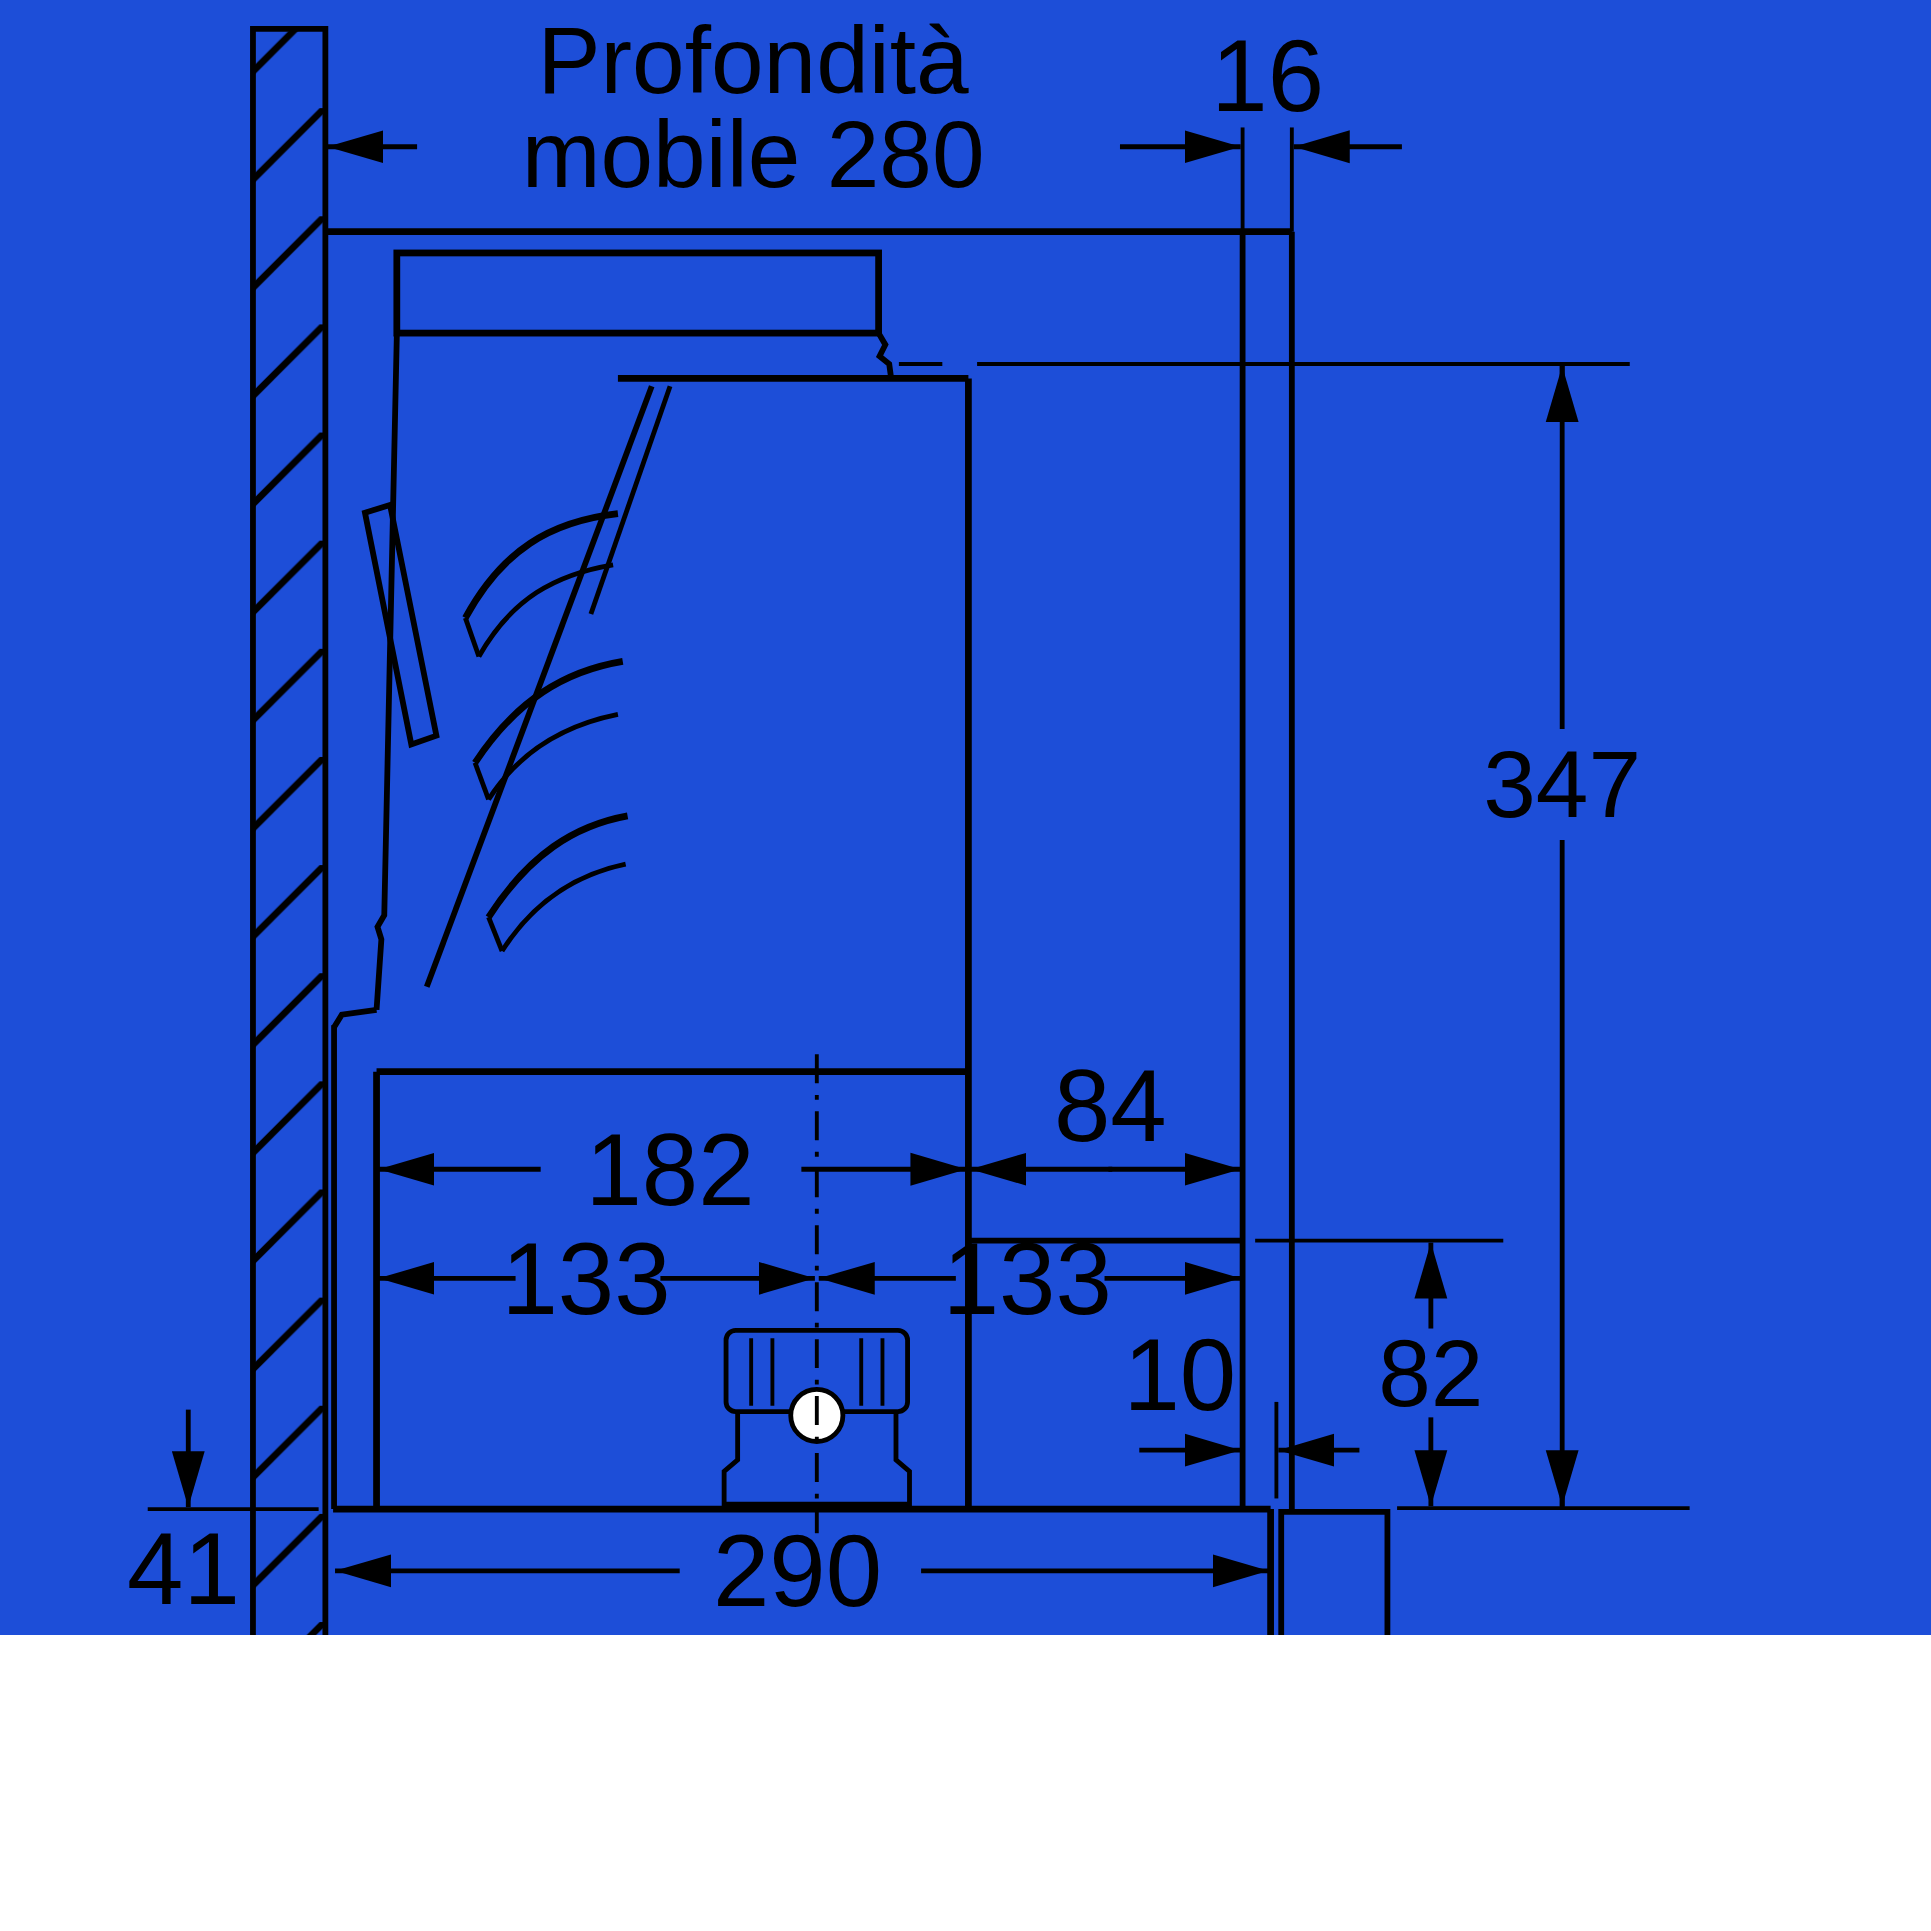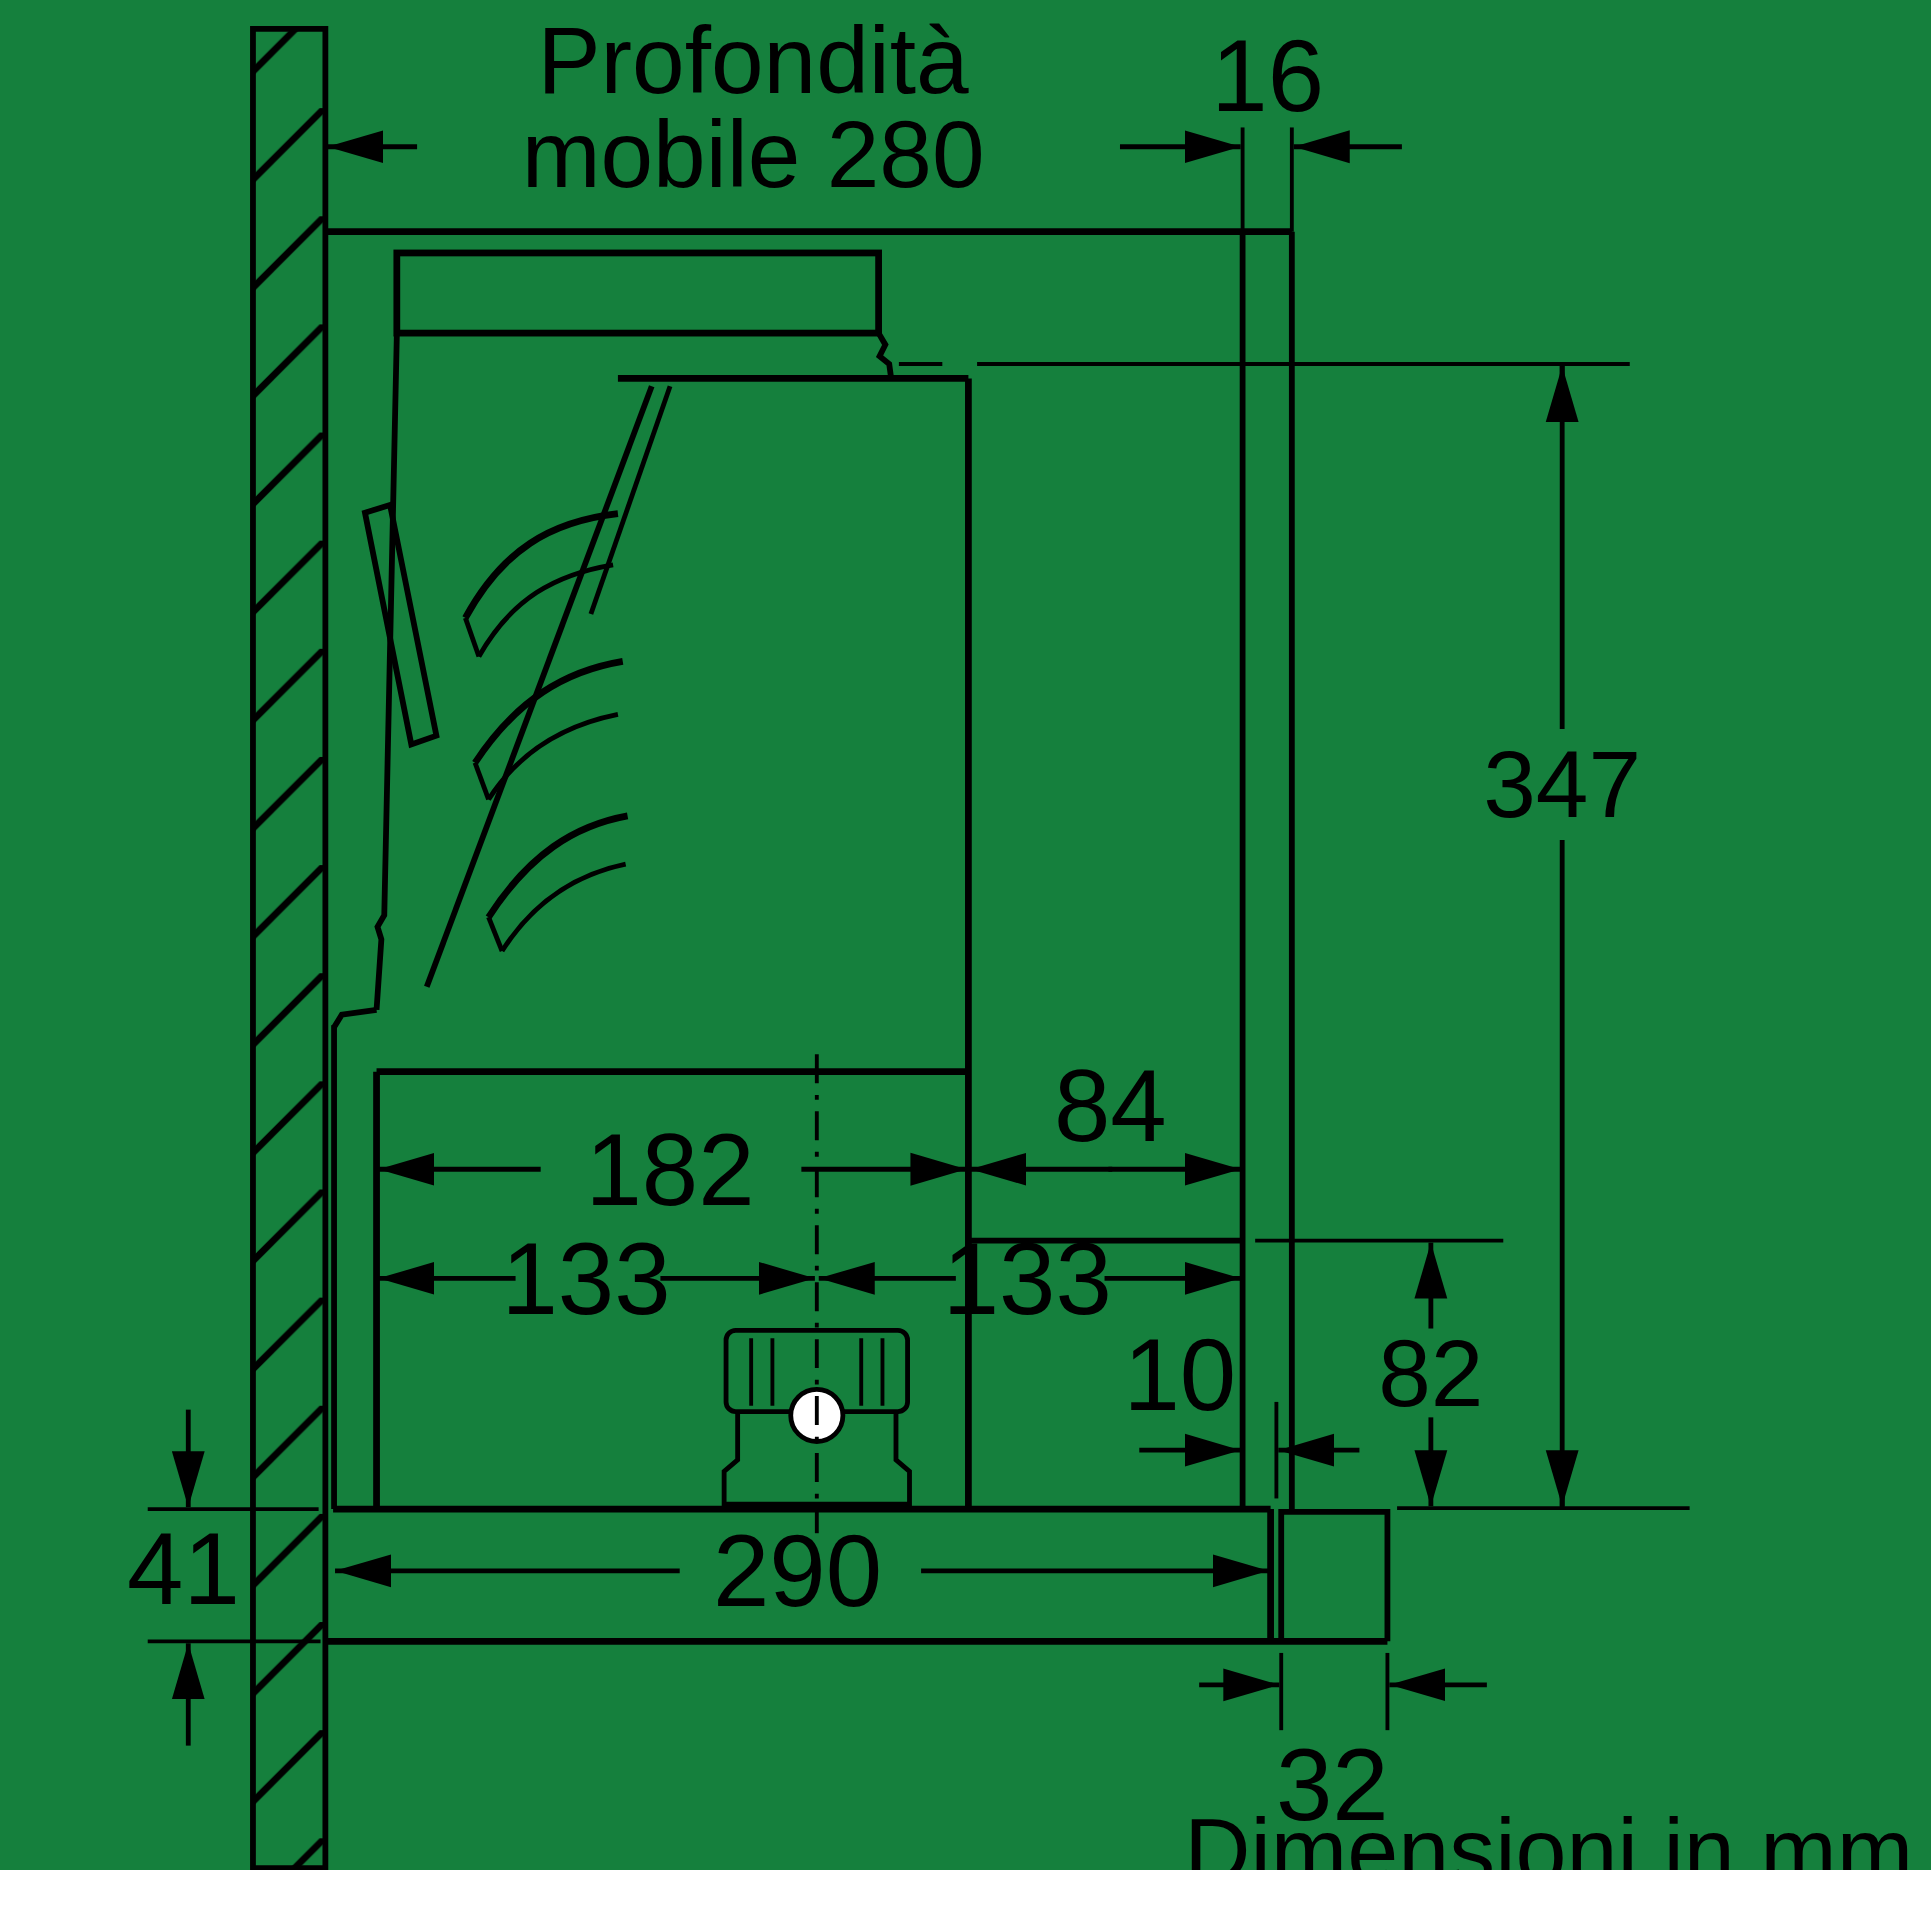--- a/index.html
+++ b/index.html
@@ -1,16 +1,16 @@
 <!DOCTYPE html>
 <html><head>
 <meta charset="utf-8">
 <style>
   html,body{margin:0;padding:0;background:#ffffff;}
-  #stage{width:1931px;height:1870px;position:relative;background:#15803d;text-decoration:underline;}
+  #stage{width:1931px;height:1635px;position:relative;background:#1d4ed8;text-decoration:underline;}
   svg{display:block;}
   text{font-family:"Liberation Sans","DejaVu Sans",sans-serif;fill:#000;}
   .num{font-size:105px;}
   .num-sm{font-size:98px;}
   .cap{font-size:98px;}
   .foot{font-size:95px;}
 </style>
 </head>
 <body>
 

